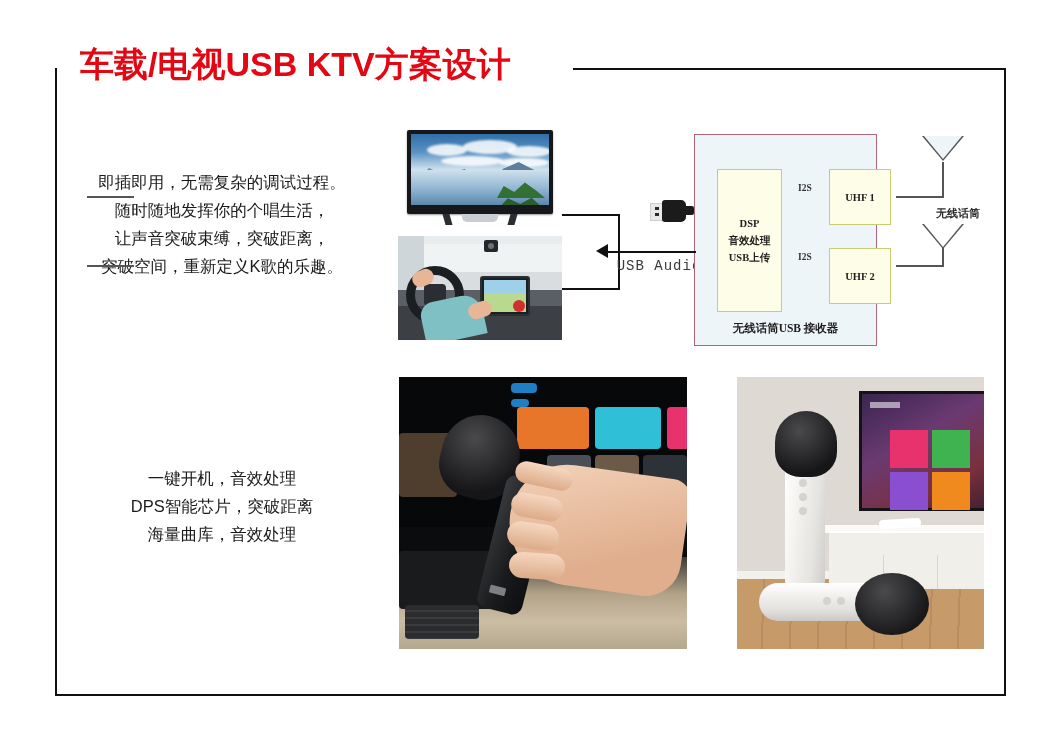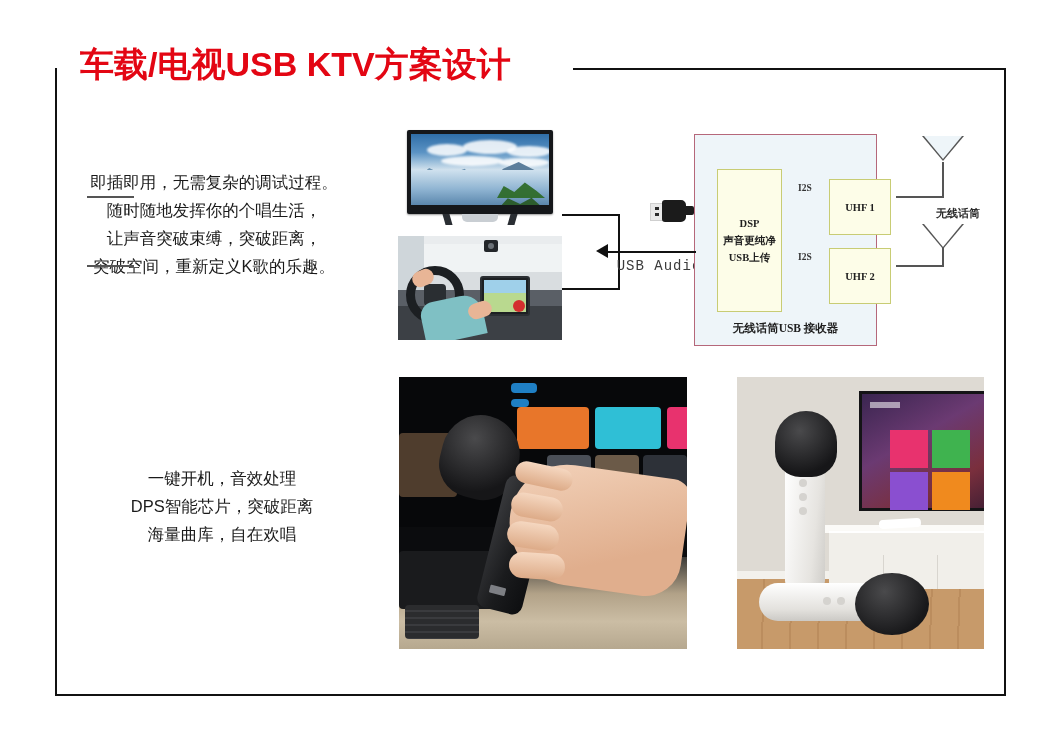--- a/index.html
+++ b/index.html
@@ -23,21 +23,21 @@
   
   .title {
     position:absolute; left:80px; top:42px;
     font-size:34px; font-weight:bold; color:#e30613;
     letter-spacing:0px; white-space:nowrap;
     font-family:"Liberation Sans","DejaVu Sans",sans-serif;
   }
 
   
   .copy-top {
-    position:absolute; left:54px; top:168px; width:320px;
+    position:absolute; left:62px; top:168px; width:320px;
     text-align:center; font-size:16.5px; line-height:28px; color:#1a1a1a;
   }
   .copy-bottom {
     position:absolute; left:62px; top:464px; width:320px;
     text-align:center; font-size:16.5px; line-height:28px; color:#1a1a1a;
   }
   .copy-top div, .copy-bottom div { white-space:nowrap; }
 
   
   .photo { position:absolute; overflow:hidden; }
@@ -139,21 +139,21 @@
     background:#eef5f9; border:1.5px solid #b5677a; box-sizing:border-box;
   }
   .dbox {
     position:absolute; background:#fdfde8; border:1.5px solid #c8cc74;
     box-sizing:border-box; display:flex; flex-direction:column;
     align-items:center; justify-content:center;
     font-family:"Liberation Serif","DejaVu Serif",serif;
     font-size:10.5px; color:#1e1e1e; font-weight:bold; line-height:17px;
   }
   .dsp-box { left:22px; top:34px; width:65px; height:143px; }
-  .uhf1-box { left:134px; top:44px; width:62px; height:56px; }
+  .uhf1-box { left:134px; top:34px; width:62px; height:56px; }
   .uhf2-box { left:134px; top:113px; width:62px; height:56px; }
   .dlabel-bottom {
     position:absolute; left:0; right:0; top:186px; text-align:center;
     font-family:"Liberation Serif","DejaVu Serif",serif;
     font-size:11.5px; font-weight:bold; color:#1e1e1e;
   }
   .dline { position:absolute; background:#555; height:1.5px; }
   .i2s-1 { left:87px; top:196px; width:47px; }
   .i2s-2 { left:87px; top:265px; width:47px; }
   .i2s-lbl {
@@ -273,21 +273,21 @@
   <div class="copy-top">
     <div>即插即用，无需复杂的调试过程。</div>
     <div>随时随地发挥你的个唱生活，</div>
     <div>让声音突破束缚，突破距离，</div>
     <div>突破空间，重新定义K歌的乐趣。</div>
   </div>
 
   <div class="copy-bottom">
     <div>一键开机，音效处理</div>
     <div>DPS智能芯片，突破距离</div>
-    <div>海量曲库，自在欢唱</div>
+    <div>海量曲库，音效处理</div>
   </div>
 
   <div class="photo tv-photo">
     <div class="tv-body">
       <div class="tv-screen">
         <div class="cloud" style="left:16px;top:10px;width:40px;height:12px"></div>
         <div class="cloud" style="left:52px;top:6px;width:54px;height:14px"></div>
         <div class="cloud" style="left:96px;top:12px;width:44px;height:11px"></div>
         <div class="cloud" style="left:30px;top:22px;width:62px;height:10px"></div>
         <div class="cloud" style="left:88px;top:24px;width:50px;height:9px"></div>
@@ -332,21 +332,21 @@
 
   <div class="usb-plug">
     <div class="usb-shell"></div>
     <div class="usb-body"></div>
     <div class="usb-tip"></div>
   </div>
 
   <div class="diagram">
     <div class="dbox dsp-box">
       <div>DSP</div>
-      <div>声音更纯净</div>
+      <div>音效处理</div>
       <div>USB上传</div>
     </div>
     <div class="dbox uhf1-box">UHF 1</div>
     <div class="dbox uhf2-box">UHF 2</div>
     <div class="dlabel-bottom">无线话筒USB 接收器</div>
   </div>
 
   <div class="feed-in"></div>
   <div class="dline i2s-1"></div>
   <div class="dline i2s-2"></div>

